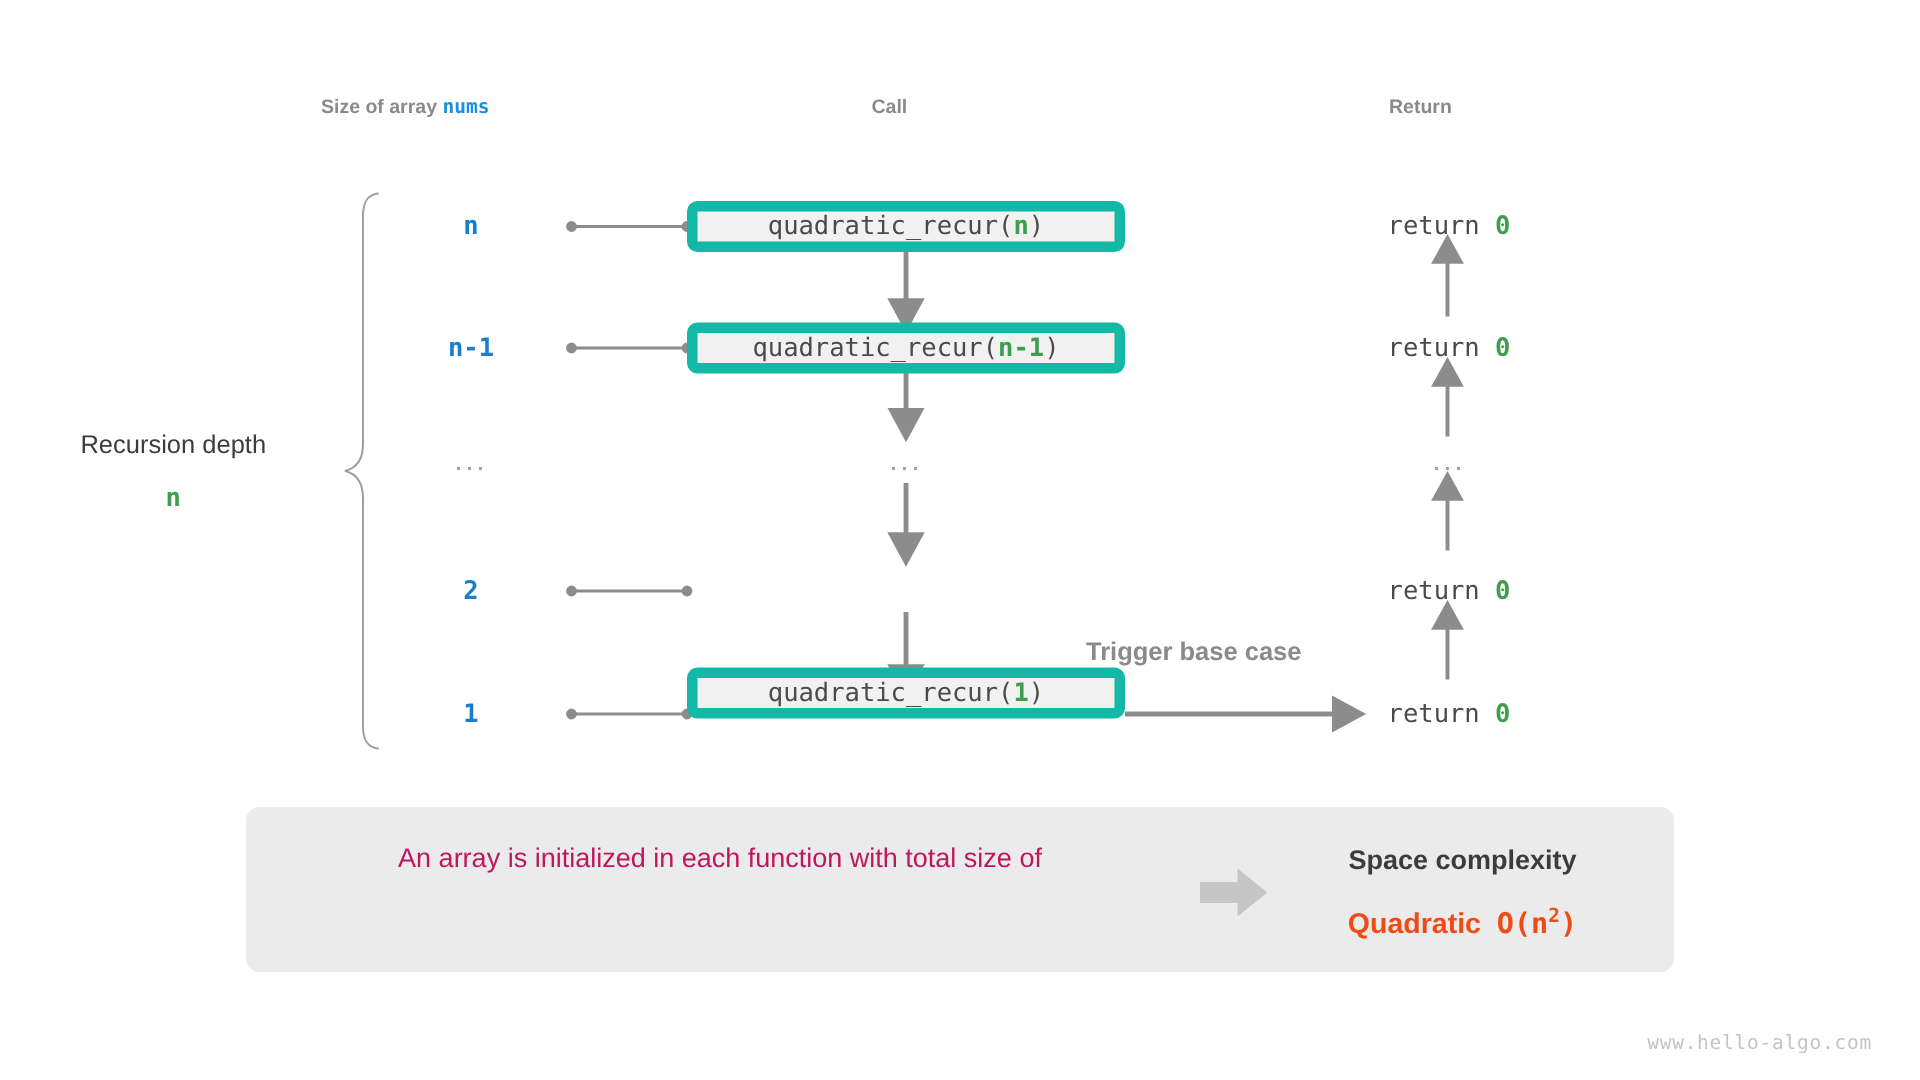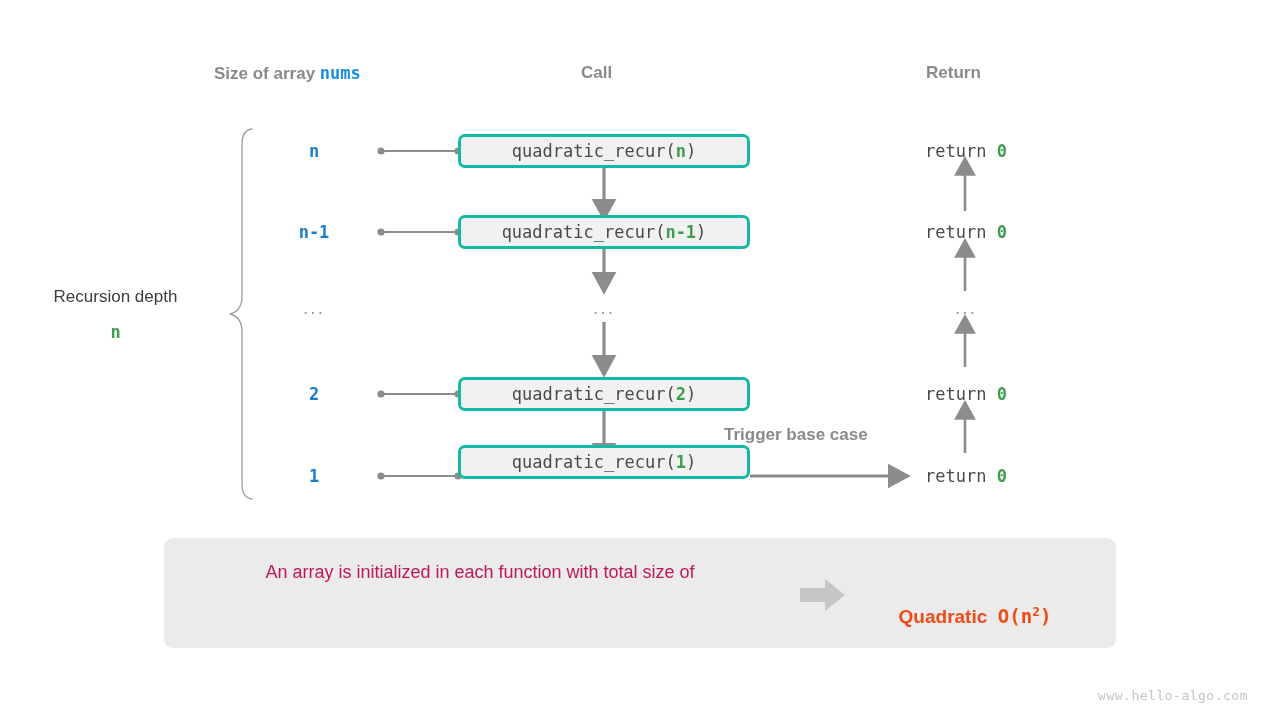--- a/index.html
+++ b/index.html
@@ -20,21 +20,21 @@
     left: 0; top: 0;
     width: 1280px;
     height: 720px;
   }
   .abs { position: absolute; }
 
   
   .col-head {
     position: absolute;
     font-weight: bold;
-    font-size: 17px;
+    font-size: 13px;
     color: #8a8a8a;
     white-space: nowrap;
   }
   .col-head .mono-blue {
     font-family: "DejaVu Sans Mono", monospace;
     color: #1a8fe0;
     font-weight: bold;
   }
   #head-size { left: 214px; top: 63px; }
   #head-call { left: 581px; top: 63px; }
@@ -88,21 +88,21 @@
   }
 
   
   .call-box {
     position: absolute;
     left: 458px;
     width: 292px;
     height: 34px;
     box-sizing: border-box;
     background: #f1f1f1;
-    border: 3px solid #14b8a6;
+    border: 7px solid #14b8a6;
     border-radius: 7px;
     display: flex;
     align-items: center;
     justify-content: center;
     font-family: "DejaVu Sans Mono", monospace;
     font-size: 17px;
     color: #4a4a4a;
     letter-spacing: 0px;
   }
   .call-box .arg { color: #3f9e4d; font-weight: bold; }
@@ -269,23 +269,20 @@
   <div class="call-box" style="top:134px">
     <span><span>quadratic_recur(</span><span class="arg">n</span><span>)</span></span>
   </div>
 
   <div class="call-box" style="top:215px">
     <span><span>quadratic_recur(</span><span class="arg">n-1</span><span>)</span></span>
   </div>
 
   <div class="dots" style="top:297px; left:544px">...</div>
 
-  <div class="call-box" style="top:377px">
-    <span><span>quadratic_recur(</span><span class="arg">2</span><span>)</span></span>
-  </div>
 
   <div class="call-box" style="top:445px">
     <span><span>quadratic_recur(</span><span class="arg">1</span><span>)</span></span>
   </div>
 
   <svg class="abs" style="left:750px; top:462px" width="165" height="30">
     <defs>
       <marker id="rthead" markerWidth="9" markerHeight="9" refX="3.2" refY="4.5" orient="auto">
         <path d="M0,0.6 L7.2,4.5 L0,8.4 z" fill="#8c8c8c"></path>
       </marker>
@@ -319,18 +316,19 @@
 
   <div id="summary-text">An array is initialized in each function with total size of</div>
 
 
   <div id="summary-arrow">
     <svg width="46" height="34" viewBox="0 0 46 34">
       <path d="M0,10 L25,10 L25,1 L45,17 L25,33 L25,24 L0,24 z" fill="#c6c6c6"></path>
     </svg>
   </div>
 
+  <div id="complexity-title">Space complexity</div>
 
   <div id="complexity-value"><span>Quadratic</span><span>&nbsp;&nbsp;</span><span class="ord"><span>O(n</span><sup>2</sup><span>)</span></span></div>
 
   <div id="watermark">www.hello-algo.com</div>
 
 </div>
 
 </body></html>

